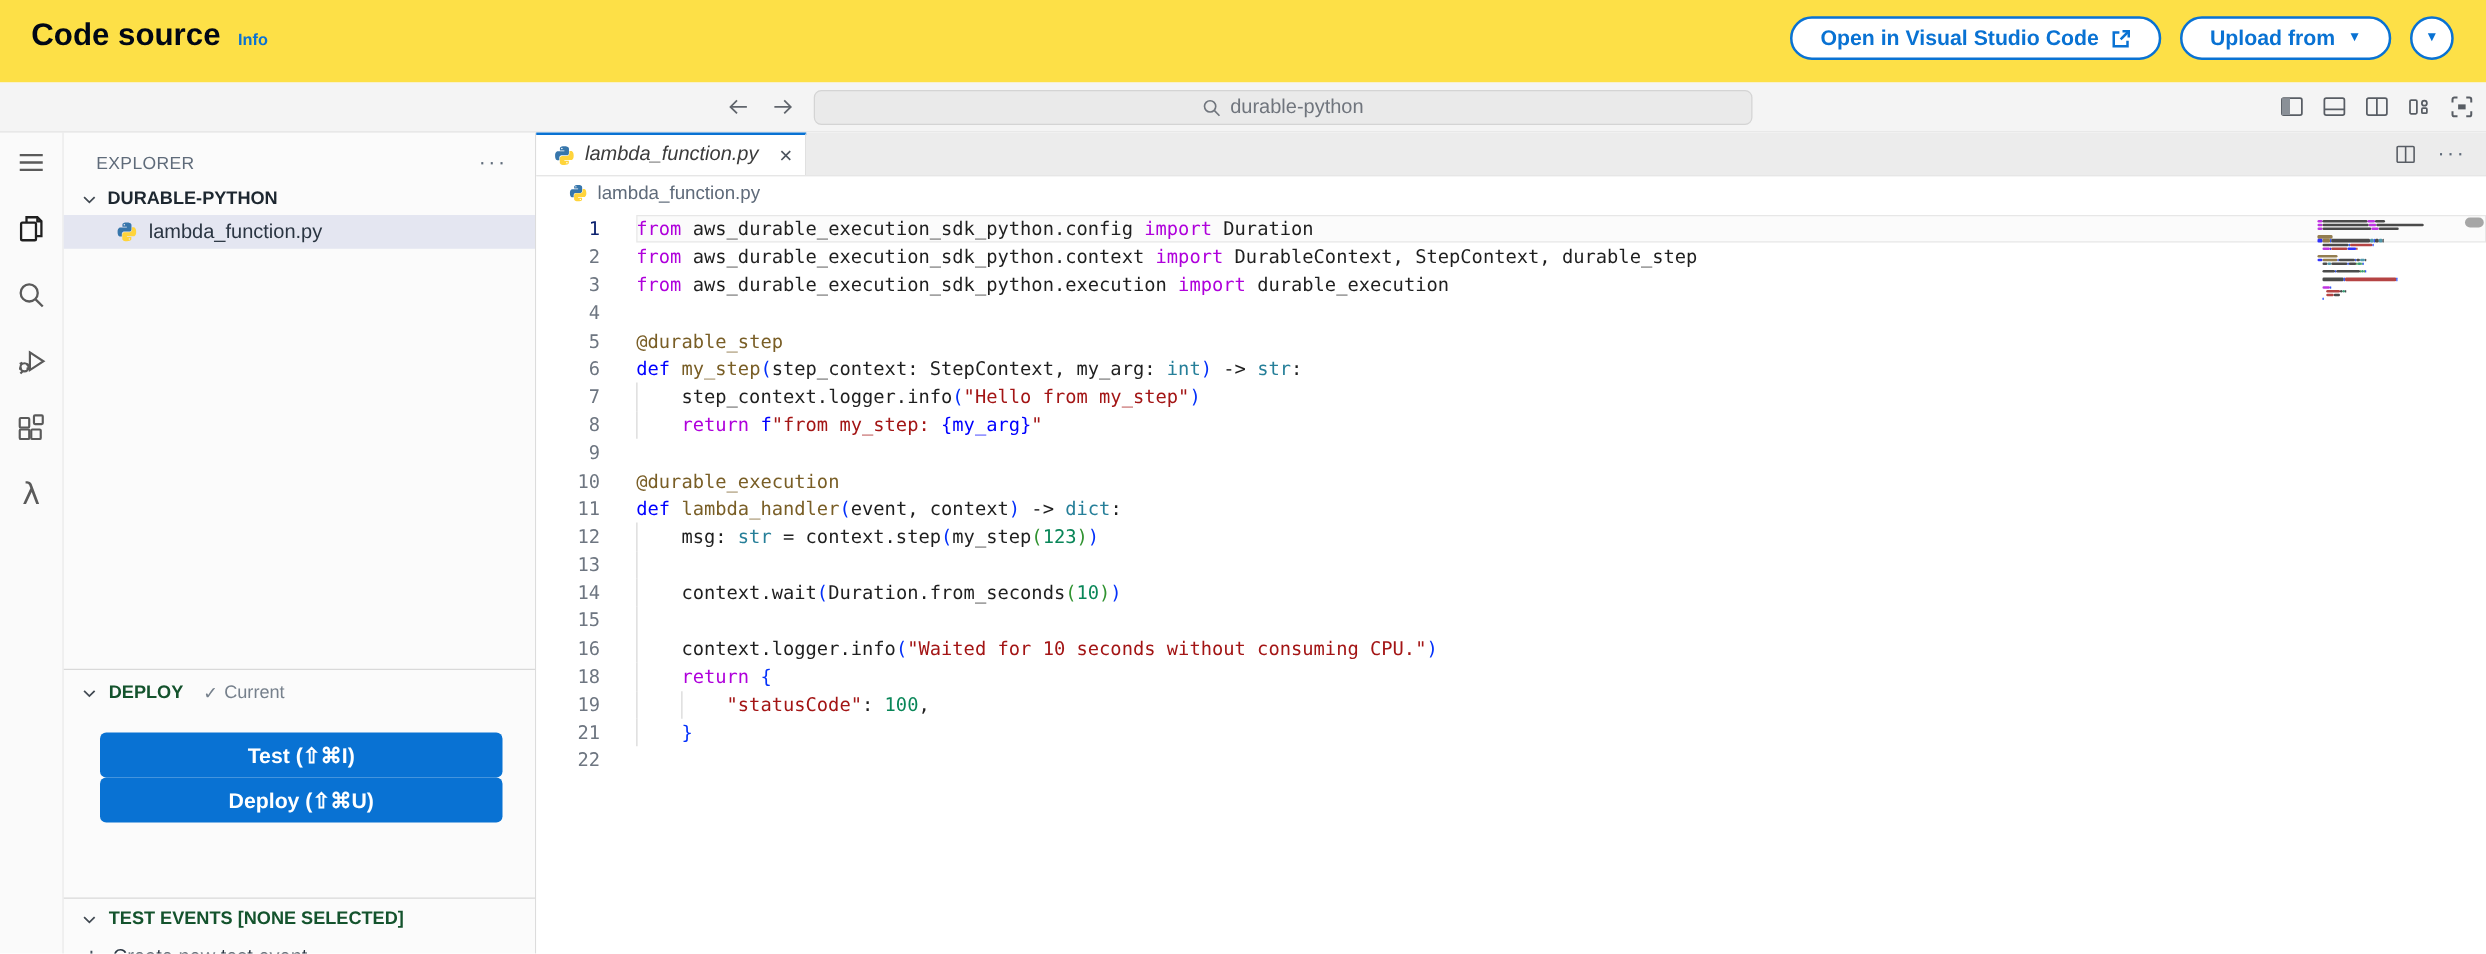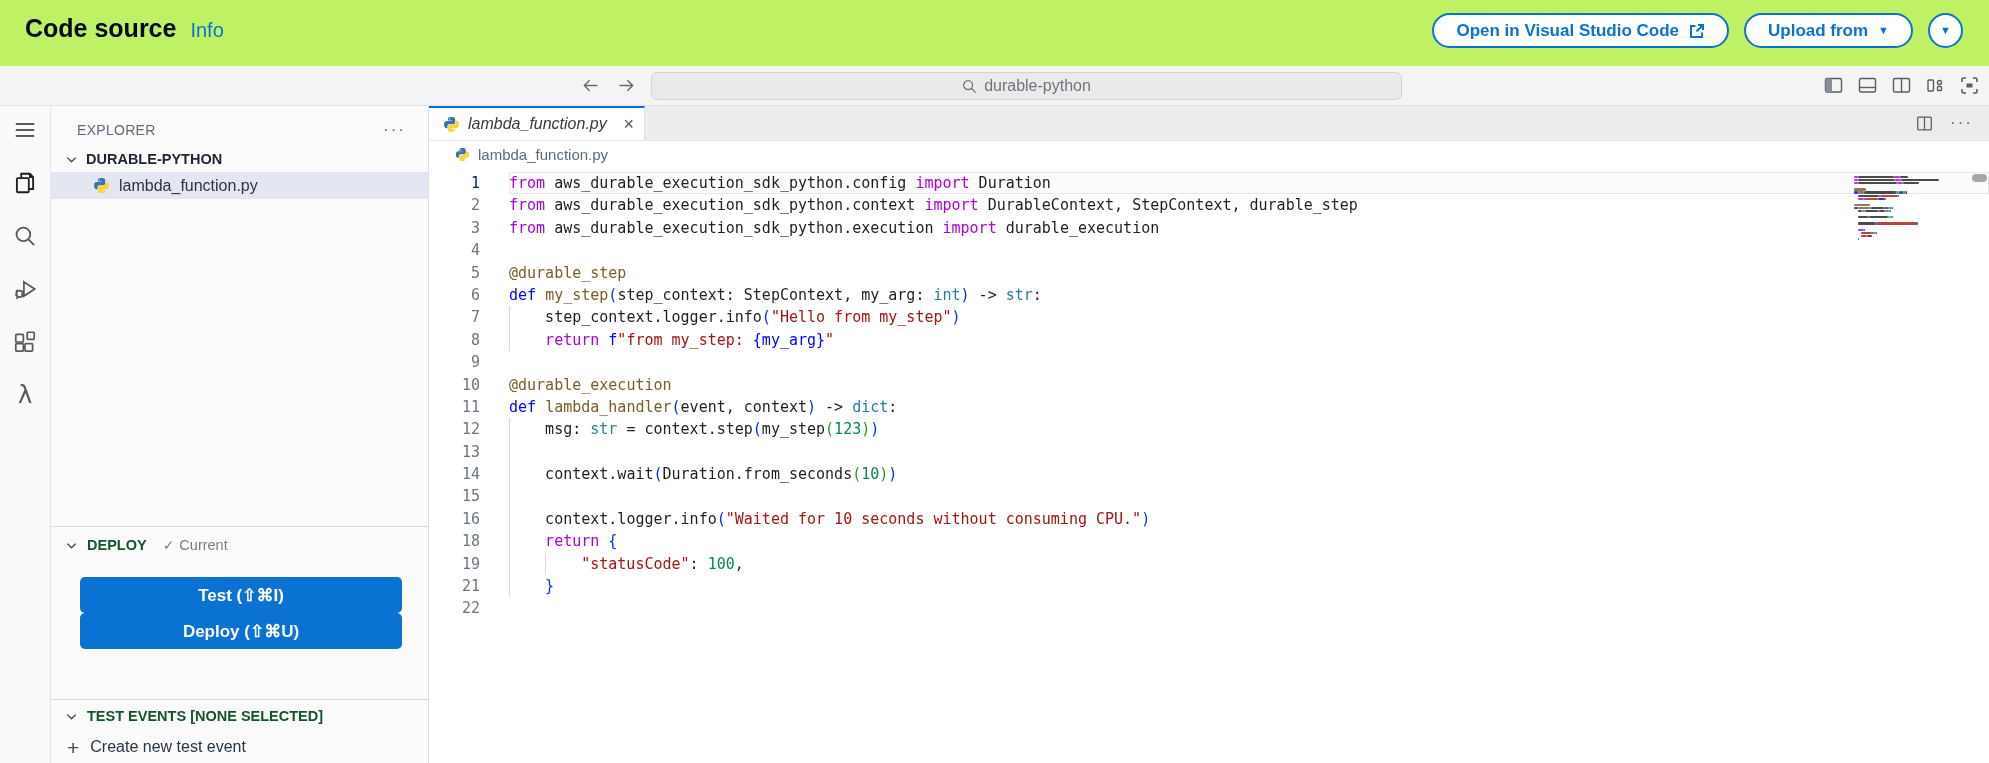--- a/index.html
+++ b/index.html
@@ -1,24 +1,24 @@
 <!DOCTYPE html>
 <html style="--tk-k: #af00db; --tk-d: #0000ff; --tk-f: #795e26; --tk-t: #267f99; --tk-s: #a31515; --tk-n: #098658; --tk-p: #1f1f1f; --tk-b1: #0431fa; --tk-b2: #319331;"><head>
 <meta charset="utf-8">
 <style>
   * { margin:0; padding:0; box-sizing:border-box; }
   html,body { background:#fff; }
   body { font-family:"Liberation Sans", sans-serif; color:#16191f; }
   .screen { position:relative; width:1989px; height:763px; background:#fff; overflow:hidden; }
 
   
-  .page-header { position:relative; height:66px; background:#bef264; }
+  .page-header { position:relative; height:66px; background:#fde047; }
   .ph-left { position:absolute; left:25px; top:14px; display:flex; align-items:baseline; gap:14px; }
   .page-title { font-size:25px; font-weight:bold; color:#000716; }
-  .info-link { font-size:20px; font-weight:normal; color:#0972d3; cursor:pointer; }
+  .info-link { font-size:13px; font-weight:bold; color:#0972d3; cursor:pointer; }
   .ph-right { position:absolute; right:26px; top:13px; display:flex; align-items:flex-end; gap:15px; }
   .btn { display:inline-flex; align-items:center; justify-content:center; gap:10px; height:35px;
          padding:0 22px; border:2px solid #0972d3; border-radius:18px; background:#fff;
          color:#0972d3; font-weight:bold; font-size:17px; cursor:pointer; white-space:nowrap; }
   .btn .caret { font-size:11px; line-height:1; }
   .btn-circle { width:35px; padding:0; border-radius:50%; }
   .ext-icon { width:16px; height:16px; display:block; }
 
   
   .ide-toolbar { position:relative; height:40px; background:#f4f4f4; border-bottom:1px solid #e3e3e3; }
@@ -51,21 +51,21 @@
   .sb-spacer { flex:1; }
   .sb-section { border-top:1px solid #d9d9d9; }
   .sb-deploy { height:173px; padding-bottom:10px; }
   .sb-sec-header { height:36px; display:flex; align-items:center; gap:8px; padding-left:13px; }
   .sb-sec-title { font-weight:bold; font-size:14.5px; color:#14532d; }
   .deploy-status { display:flex; align-items:center; gap:5px; margin-left:8px; color:#76808c; font-size:14.5px; }
   .check { font-size:14px; }
   .btn-primary { display:block; width:322px; height:36px; margin:0 0 0 29px; background:#0972d3; border:none;
                  border-radius:5px; color:#fff; font-weight:bold; font-size:17px; font-family:"Liberation Sans",sans-serif; cursor:pointer; }
   .btn-test { margin-top:14px; }
-  .sb-testevents { height:64px; }
+  .sb-testevents { height:45px;margin-top:10px; }
   .te-header { height:32px; }
   .te-create { height:30px; padding-left:16px; gap:11px; color:#2a3542; font-size:16px; }
   .plus { font-size:21px; color:#44505c; font-weight:normal; line-height:1; }
 
   
   .editor { flex:1; display:flex; flex-direction:column; background:#fff; position:relative; min-width:0; }
   .tab-strip { height:35px; background:#ececec; border-bottom:1px solid #e6e6e6; display:flex; align-items:stretch; flex:none; }
   .tab { width:216px; background:#fff; border-top:2px solid #0972d3; border-right:1px solid #e0e0e0;
          display:flex; align-items:center; gap:8px; padding:0 10px 0 14px; cursor:pointer; }
   .tab-name { font-style:italic; font-size:16px; color:#3b3b3b; flex:1; white-space:nowrap; overflow:hidden; }

